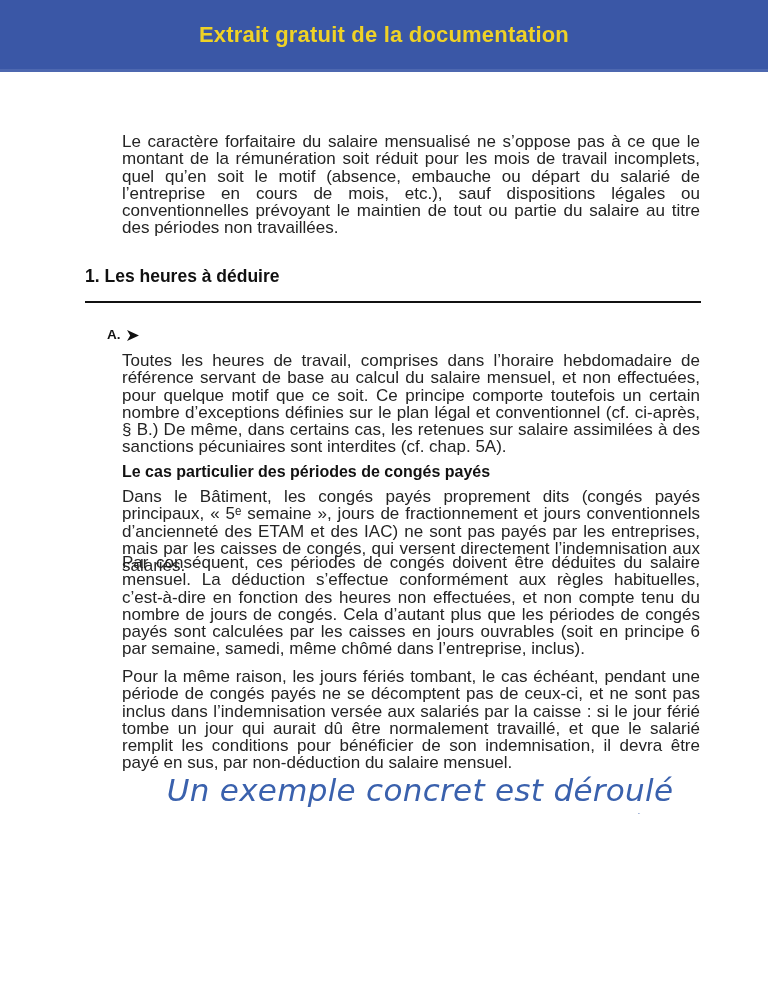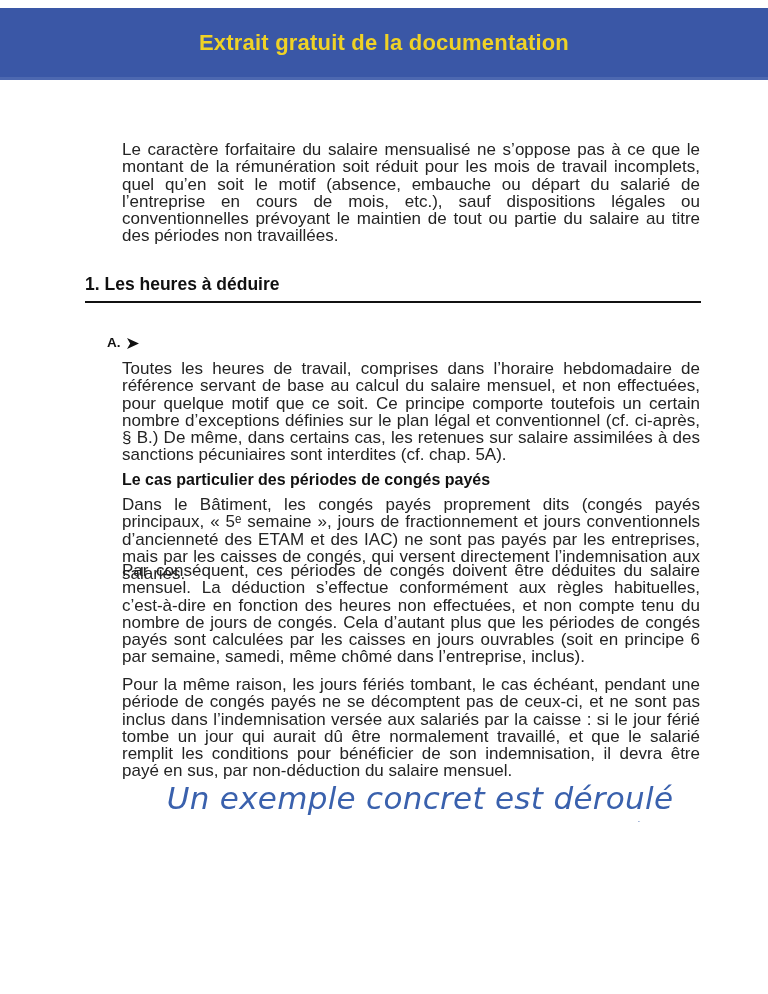--- a/index.html
+++ b/index.html
@@ -4,21 +4,21 @@
 <style>
   * { margin:0; padding:0; box-sizing:border-box; }
   html,body { background:#ffffff; }
   .page {
     position:relative;
     width:768px; height:814px;
     background:#ffffff;
     font-family:"Liberation Sans","DejaVu Sans",sans-serif;
     color:#1d1d1d;
     overflow:hidden;
-    margin:8px auto;
+    margin:0 auto;
   }
   
   .banner {
     position:absolute; left:0; top:0; width:768px; height:72px;
     background:#3a57a6;
     border-bottom:3px solid #4d68b0;
     display:flex; flex-direction:column; align-items:center; justify-content:center;
     gap:1px;
   }
   .banner .line {
@@ -30,21 +30,21 @@
   .para {
     position:absolute; left:122px; width:578px;
     font-size:17px; line-height:17.3px;
     text-align:justify;
     color:#242424;
   }
   .intro { top:133px; }
   .section-title {
     position:absolute; left:85px; top:266px; width:616px;
     font-size:17.5px; font-weight:bold; color:#111;
-    padding-bottom:6px;
+    padding-bottom:14px;
     border-bottom:2px solid #111;
   }
   .subsection {
     position:absolute; left:107px; top:327px;
     font-size:13.5px; font-weight:bold; color:#111;
     display:flex; align-items:center; gap:6px;
   }
   .arrowhead { display:inline-block; width:12px; height:11px; }
   .para-a { top:352px; }
   .case-heading {

